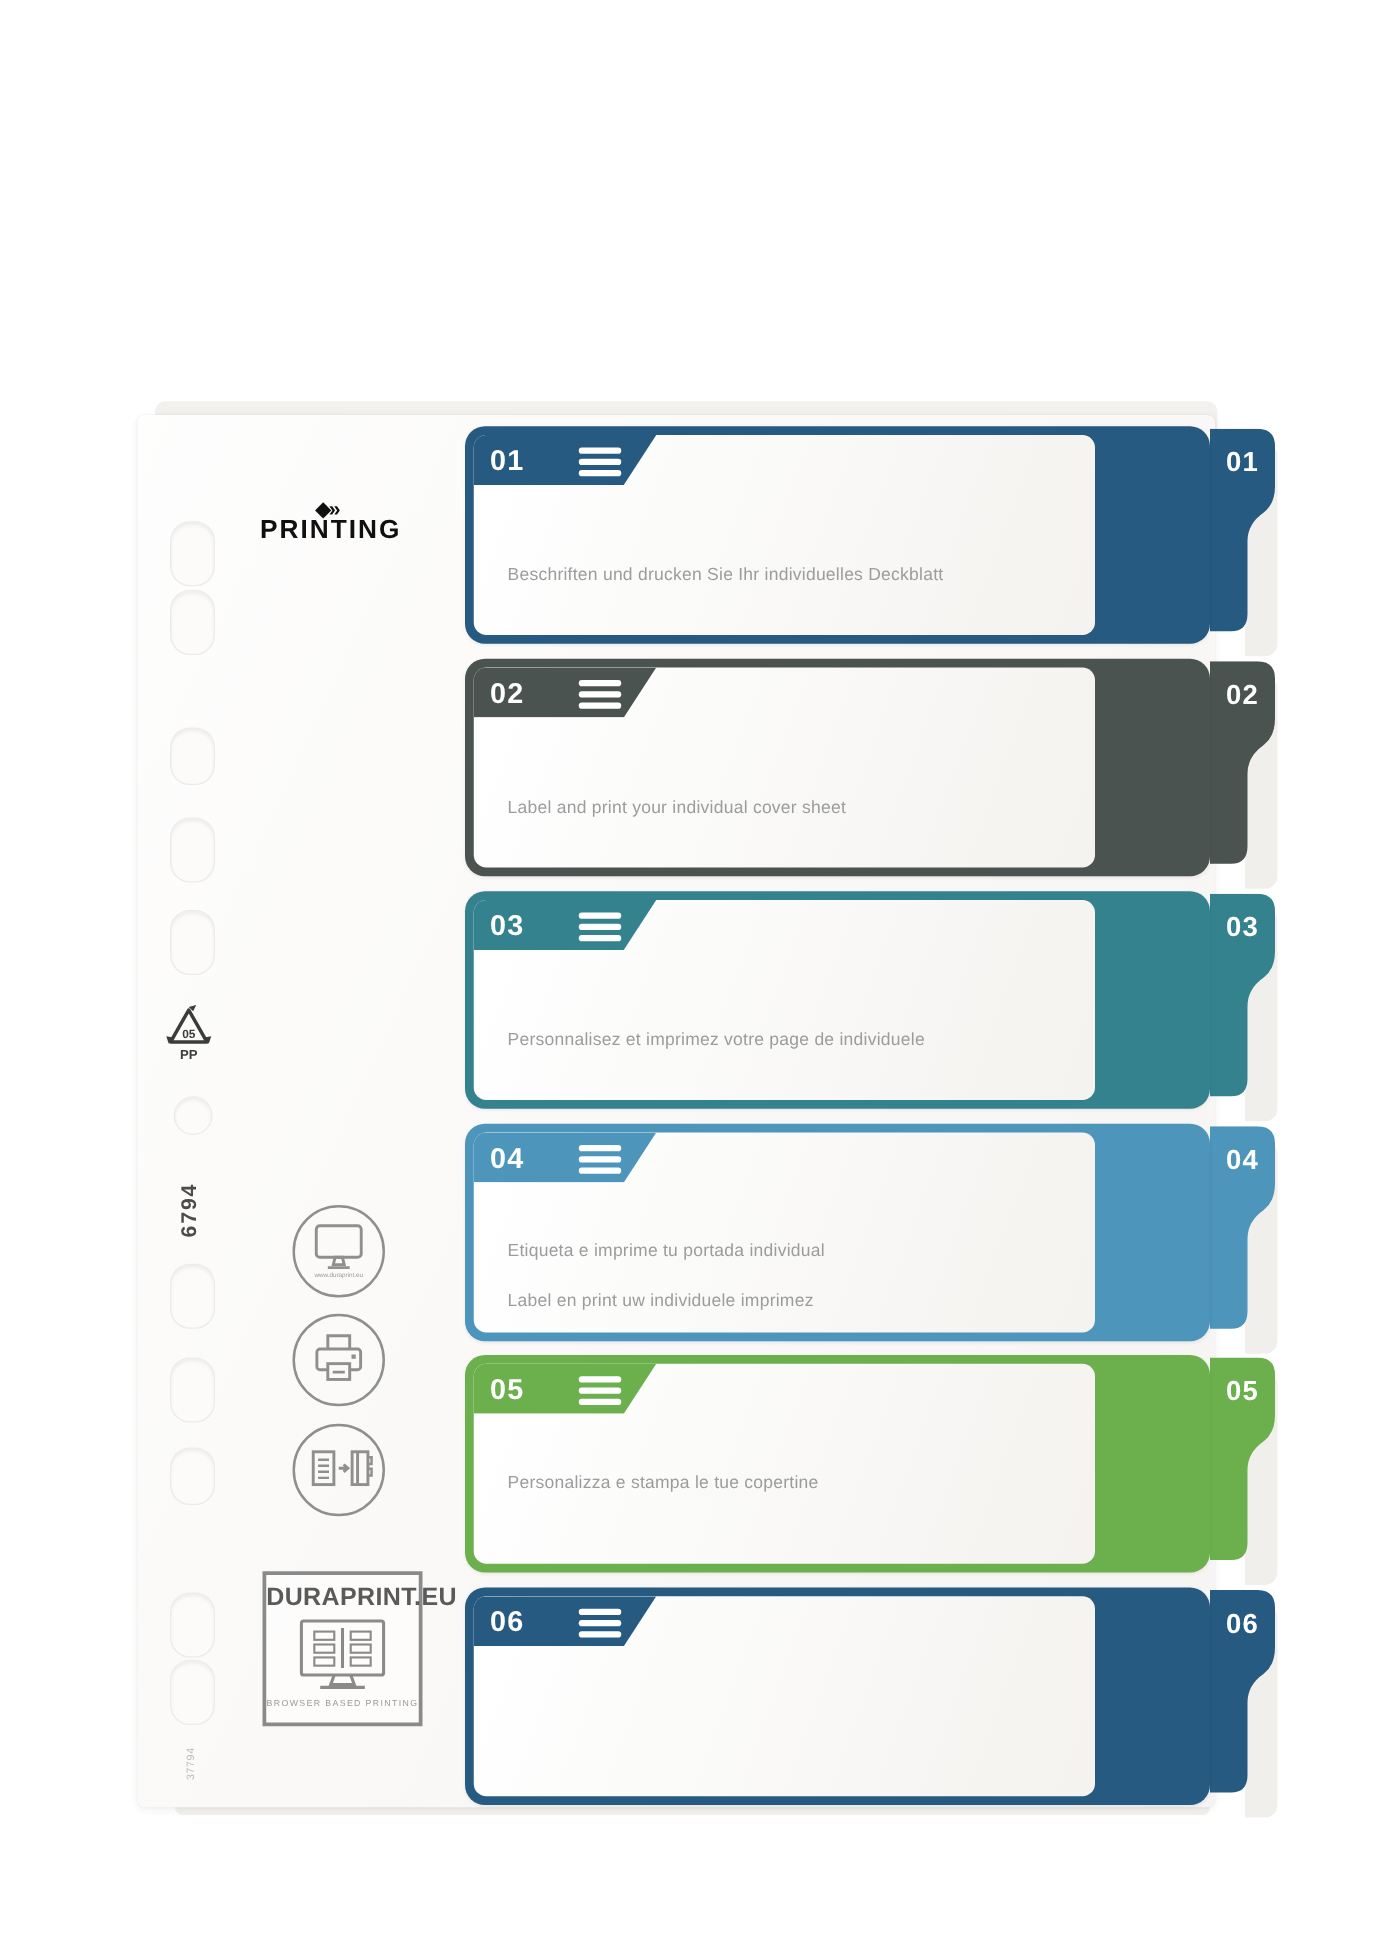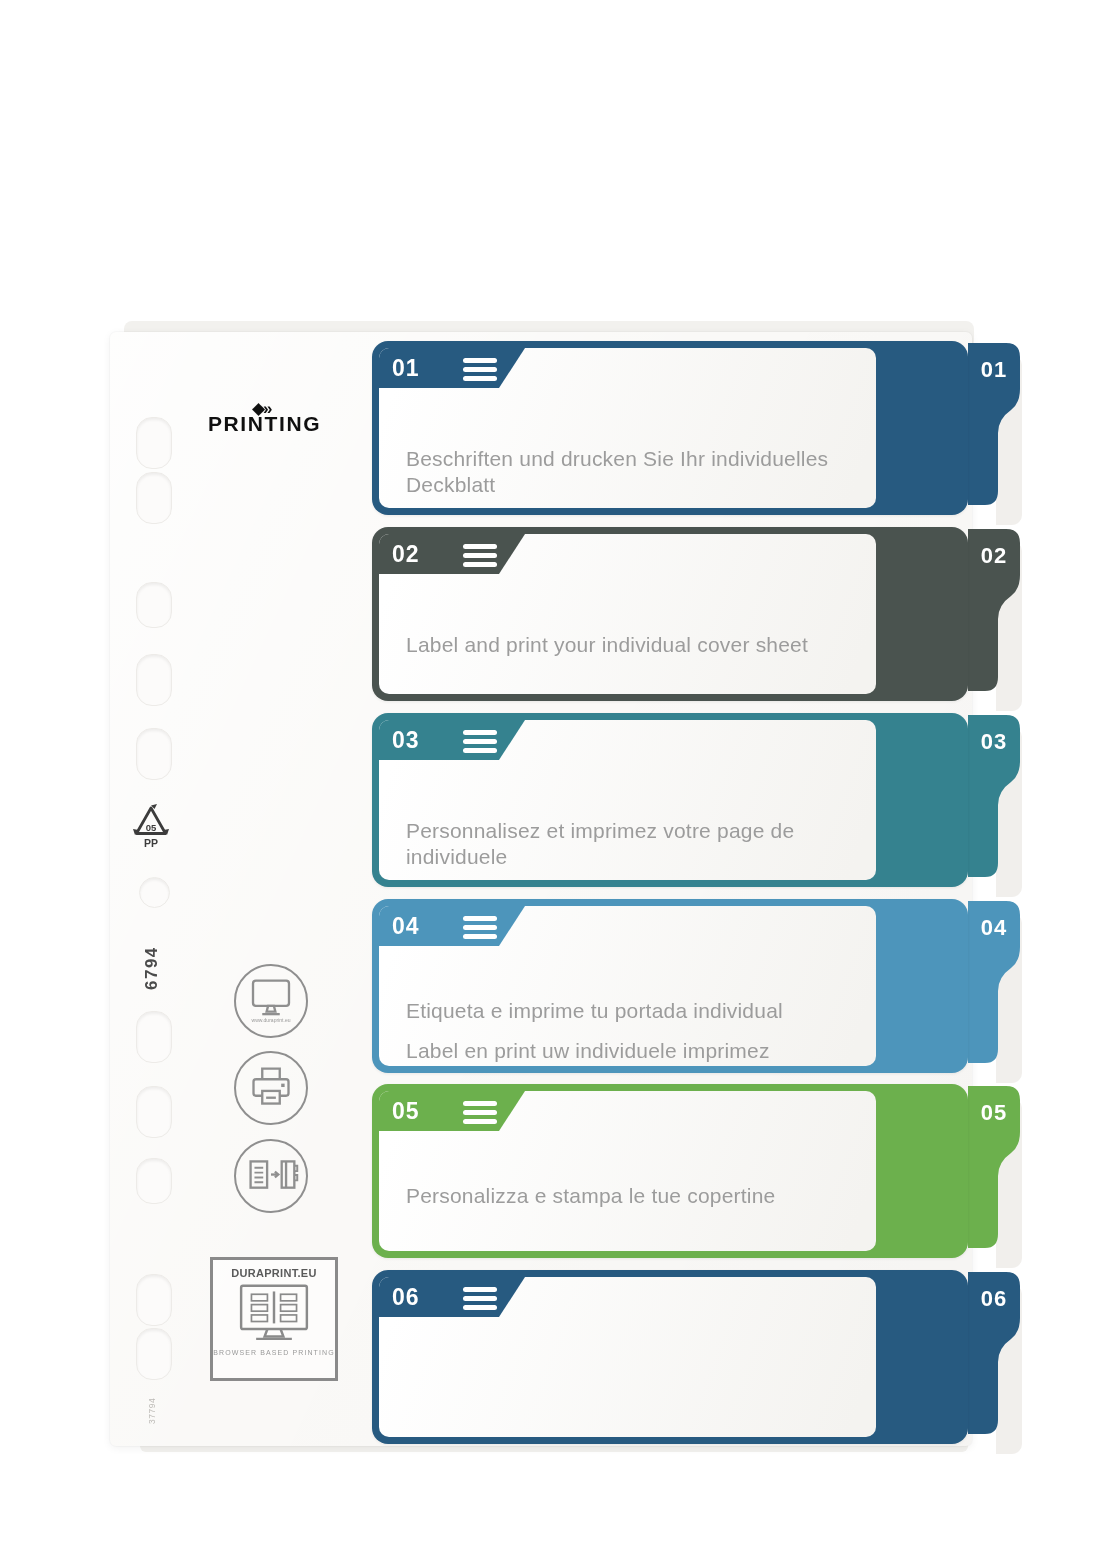--- a/index.html
+++ b/index.html
@@ -28,38 +28,38 @@
                font-size:17px;font-weight:600;color:#4b4b4b;letter-spacing:1.5px;z-index:2;}
   .print-code{position:absolute;left:147px;top:1424px;transform:rotate(-90deg);transform-origin:0 0;
               font-size:8.5px;color:#bcbab6;letter-spacing:.5px;z-index:2;}
 
   .circle-icon{position:absolute;left:234px;width:70px;height:70px;border:2px solid #8f8f8f;border-radius:50%;z-index:2;}
   .c0{top:964px}.c1{top:1051px}.c2{top:1139px}
   .circle-icon svg{position:absolute;left:0;top:0;width:100%;height:100%;}
 
   .duraprint-box{position:absolute;left:210px;top:1257px;width:128px;height:124px;border:3px solid #8a8a8a;
                  background:rgba(255,255,255,.55);z-index:2;box-sizing:border-box;text-align:center;}
-  .duraprint-title{margin-top:7px;font-size:11px;font-weight:800;color:#5a5a5a;letter-spacing:.3px;}
+  .duraprint-title{margin-top:7px;font-size:20px;font-weight:800;color:#5a5a5a;letter-spacing:.3px;}
   .duraprint-box svg{display:block;margin:4px auto 0 auto;width:104px;height:62px;}
   .duraprint-caption{margin-top:4px;font-size:7px;color:#9a9a9a;letter-spacing:1.1px;}
 
   
   .card{position:absolute;left:372px;width:596px;height:174px;border-radius:16px;z-index:3;box-shadow:0 1px 3px rgba(0,0,0,.07);}
   .r0{top:341px}.r1{top:527px}.r2{top:713px}.r3{top:899px}.r4{top:1084px}.r5{top:1270px}
   .card-panel{position:absolute;left:7px;top:7px;bottom:7px;width:497px;border-radius:10px;
               background:linear-gradient(110deg,#ffffff 5%,#f4f3f0 95%);}
   .card-header{position:absolute;left:7px;top:7px;width:146px;height:40px;
                clip-path:polygon(0 0,100% 0,calc(100% - 26px) 100%,0 100%);border-top-left-radius:10px;}
   .hdr-num{position:absolute;left:13px;top:7px;font-size:23px;font-weight:bold;color:#ffffff;letter-spacing:1px;}
   .burger{position:absolute;left:84px;top:10px;width:34px;}
   .burger i{display:block;height:5px;margin-bottom:4px;background:#ffffff;border-radius:2.5px;}
   .card-lines{position:absolute;left:27px;width:462px;display:flex;flex-direction:column;gap:14px;
-              color:#9c9c9c;font-size:21px;line-height:26px;letter-spacing:.2px;}
+              color:#9c9c9c;font-size:14px;line-height:26px;letter-spacing:.2px;}
   .lines-single{top:98px}
-  .lines-double{top:92px}
+  .lines-double{top:81px}
   .lines-triple{top:64px}
   .card-line.pre{white-space:pre-line;line-height:27px;}
 
   
   .edge{position:absolute;left:996px;width:26px;height:170px;border-radius:0 10px 10px 0;z-index:1;}
   .e0{top:355px}.e1{top:541px}.e2{top:727px}.e3{top:913px}.e4{top:1098px}.e5{top:1284px}
   .tab{position:absolute;left:968px;width:52px;height:166px;z-index:2;}
   .t0{top:343px}.t1{top:529px}.t2{top:715px}.t3{top:901px}.t4{top:1086px}.t5{top:1272px}
   .tab svg{position:absolute;left:0;top:0;width:52px;height:166px;}
   .tab-num{position:absolute;left:0;top:14px;width:52px;text-align:center;

